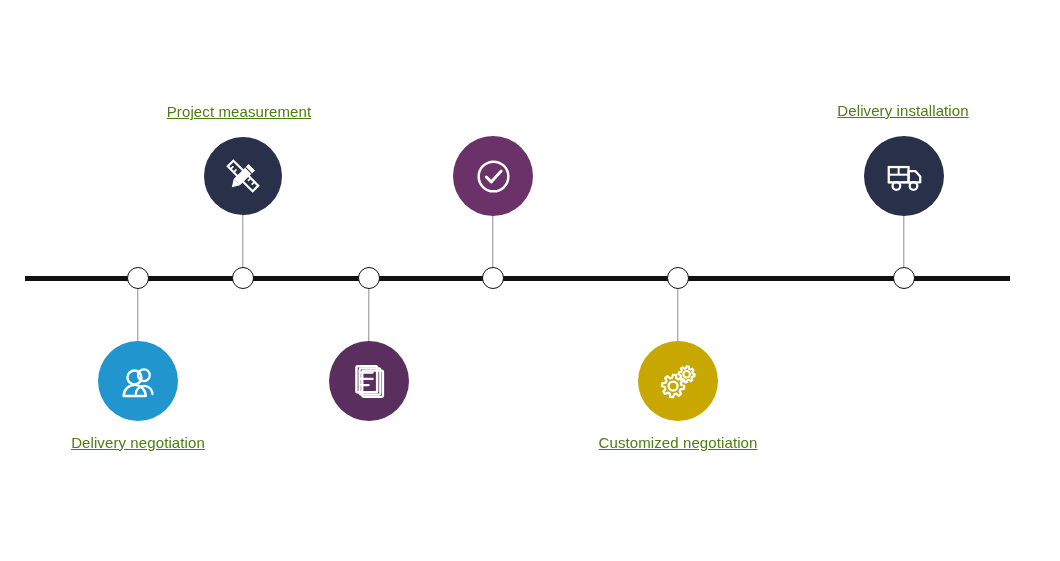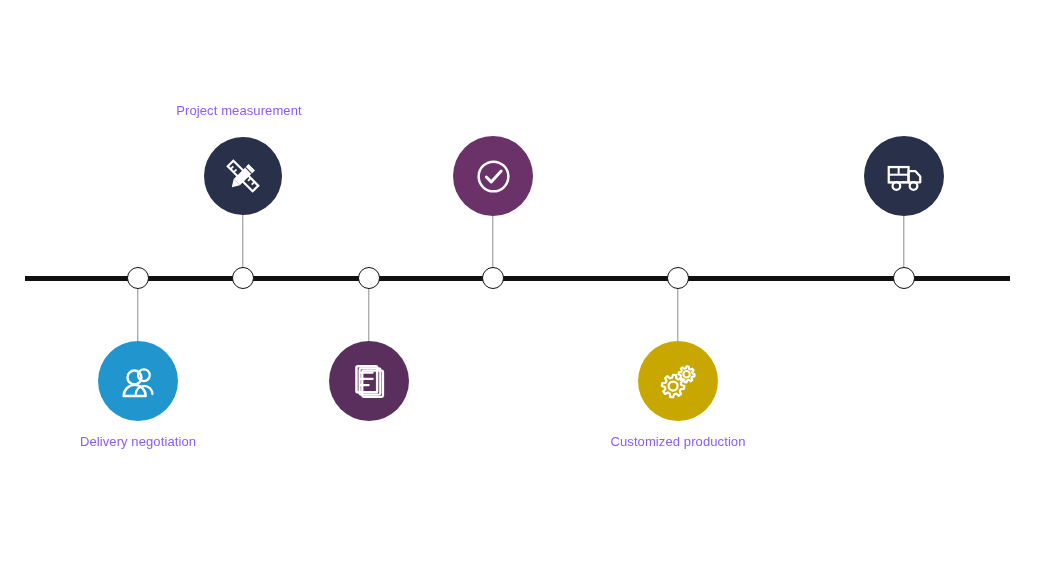--- a/index.html
+++ b/index.html
@@ -17,25 +17,26 @@
   #timeline-canvas {
     position: absolute;
     left: 0;
     top: 0;
     width: 1060px;
     height: 561px;
   }
   .stage-label {
     position: absolute;
     font-family: "Liberation Sans", sans-serif;
-    font-size: 13px;
-    color: #8b5cf6;
+    font-size: 15px;
+    color: #4d7c0f;
     white-space: nowrap;
     transform: translateX(-50%);
     letter-spacing: 0.1px;
+    text-decoration: underline;
   }
   .stage-bubble {
     position: absolute;
     border-radius: 50%;
     transform: translate(-50%, -50%);
     display: flex;
     align-items: center;
     justify-content: center;
   }
   .stage-bubble svg { display: block; }
@@ -118,28 +119,29 @@
     <div class="stem" style="left: 678px; background: rgb(141, 141, 147); width: 1.4px; top: 278px; height: 65px;"></div>
     <div class="timeline-node" style="left: 678px; top: 278px; width: 22px; height: 22px; background: rgb(255, 255, 255); border-color: rgb(17, 17, 17);"></div>
     <div class="stage-bubble" style="left: 678px; top: 381px; width: 80px; height: 80px; background: rgb(200, 168, 0);">
       <svg width="45" height="45" viewBox="0 0 100 100">
         <path d="M63.00 60.00L62.11 66.60L55.09 67.08L52.62 71.34L55.68 77.68L50.39 81.72L45.08 77.09L40.32 78.35L38.00 85.00L31.40 84.11L30.92 77.09L26.66 74.62L20.32 77.68L16.28 72.39L20.91 67.08L19.65 62.32L13.00 60.00L13.89 53.40L20.91 52.92L23.38 48.66L20.32 42.32L25.61 38.28L30.92 42.91L35.68 41.65L38.00 35.00L44.60 35.89L45.08 42.91L49.34 45.38L55.68 42.32L59.72 47.61L55.09 52.92L56.35 57.68Z" fill="none" stroke="#ffffff" stroke-width="5" stroke-linejoin="round"></path>
         <circle cx="38" cy="60" r="10" fill="none" stroke="#ffffff" stroke-width="5"></circle>
         <path d="M86.00 34.00L85.36 38.75L80.31 39.10L78.52 42.16L80.73 46.73L76.92 49.64L73.10 46.31L69.67 47.21L68.00 52.00L63.25 51.36L62.90 46.31L59.84 44.52L55.27 46.73L52.36 42.92L55.69 39.10L54.79 35.67L50.00 34.00L50.64 29.25L55.69 28.90L57.48 25.84L55.27 21.27L59.08 18.36L62.90 21.69L66.33 20.79L68.00 16.00L72.75 16.64L73.10 21.69L76.16 23.48L80.73 21.27L83.64 25.08L80.31 28.90L81.21 32.33Z" fill="none" stroke="#ffffff" stroke-width="4.6" stroke-linejoin="round"></path>
         <circle cx="68" cy="34" r="7.2" fill="none" stroke="#ffffff" stroke-width="4.6"></circle>
       </svg>
     </div>
-    <div class="stage-label" style="left: 678px; top: 434px;">Customized production</div>
+    <div class="stage-label" style="left: 678px; top: 434px;">Customized negotiation</div>
     <div class="stem" style="left: 904px; background: rgb(141, 141, 147); width: 1.4px; top: 214px; height: 64px;"></div>
     <div class="timeline-node" style="left: 904px; top: 278px; width: 22px; height: 22px; background: rgb(255, 255, 255); border-color: rgb(17, 17, 17);"></div>
     <div class="stage-bubble" style="left: 904px; top: 176px; width: 80px; height: 80px; background: rgb(40, 48, 74);">
       <svg width="45" height="45" viewBox="0 0 100 100">
         <rect x="15" y="29" width="44" height="34" fill="none" stroke="#ffffff" stroke-width="5"></rect>
         <line x1="15" y1="46" x2="59" y2="46" stroke="#ffffff" stroke-width="4.5"></line>
         <line x1="37" y1="29" x2="37" y2="46" stroke="#ffffff" stroke-width="4.5"></line>
         <path d="M59 38 L74 38 L85 50 L85 63 L59 63 Z" fill="none" stroke="#ffffff" stroke-width="5" stroke-linejoin="round"></path>
         <circle cx="32" cy="71" r="8.5" fill="none" stroke="#ffffff" stroke-width="5"></circle>
         <circle cx="70" cy="71" r="8.5" fill="none" stroke="#ffffff" stroke-width="5"></circle>
         <line x1="15" y1="63" x2="22" y2="63" stroke="#ffffff" stroke-width="4.5"></line>
         <line x1="43" y1="63" x2="59" y2="63" stroke="#ffffff" stroke-width="4.5"></line>
       </svg>
     </div>
+    <div class="stage-label" style="left: 903px; top: 102px;">Delivery installation</div>
   </div>
 
 </body></html>

